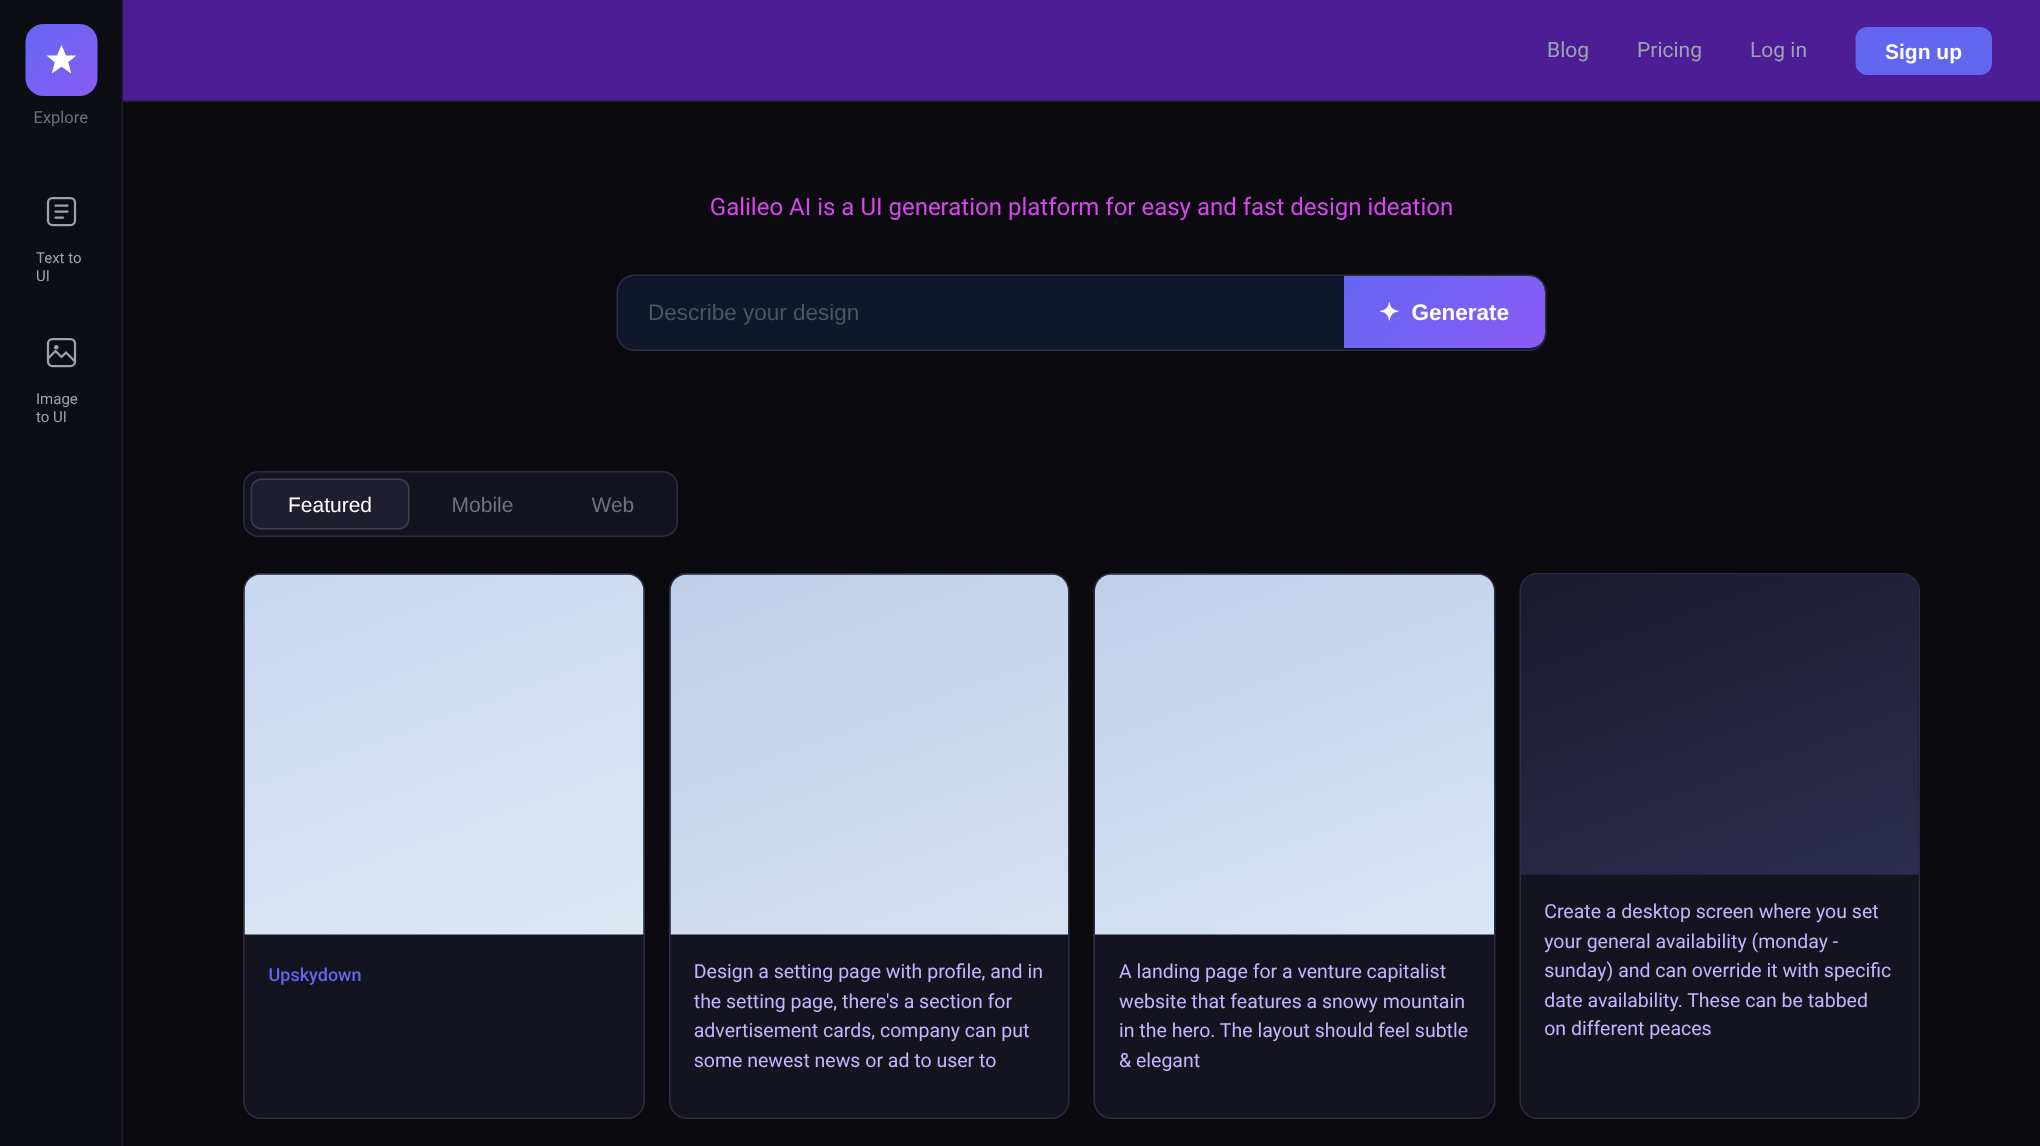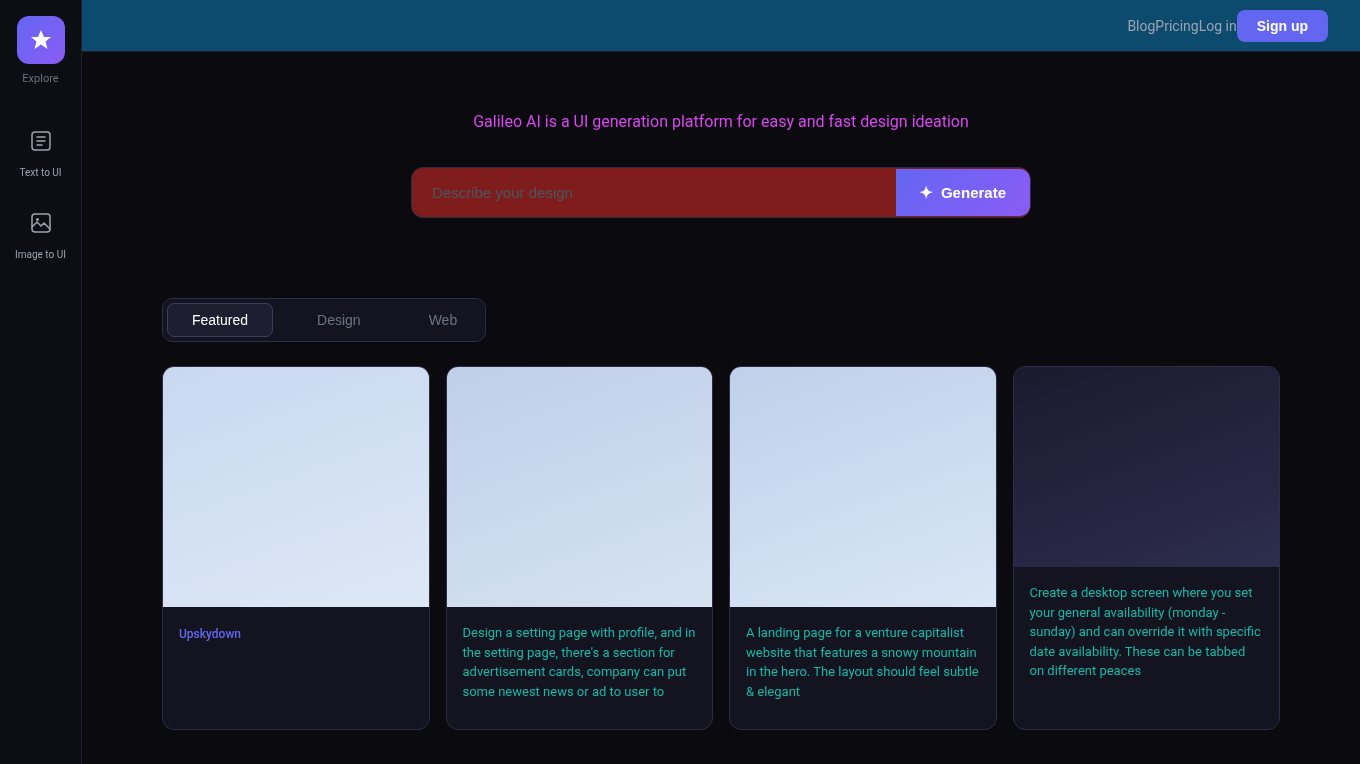--- a/index.html
+++ b/index.html
@@ -17,21 +17,21 @@
     }
 
     
     .sidebar {
       width: 82px;
       background-color: #0d0d14;
       border-right: 1px solid #1e1e2e;
       display: flex;
       flex-direction: column;
       align-items: center;
-      padding: 16px 4px;
+      padding: 16px 16px;
       gap: 0;
       position: fixed;
       top: 0;
       left: 0;
       height: 100vh;
       z-index: 100;
     }
 
     .sidebar-logo {
       width: 48px;
@@ -86,27 +86,28 @@
     
     .main {
       margin-left: 82px;
       flex: 1;
       display: flex;
       flex-direction: column;
     }
 
     
     .topnav {
-      height: 52px;
+      height: 68px;
       display: flex;
       align-items: center;
       justify-content: flex-end;
       padding: 0 32px;
+      gap: 32px;
       border-bottom: 1px solid #1e1e2e;
-      background-color: #0c4a6e;
+      background-color: #4c1d95;
     }
 
     .nav-link {
       color: #9ca3af;
       font-size: 14px;
       cursor: pointer;
       text-decoration: none;
     }
 
     .btn-signup {
@@ -136,24 +137,24 @@
 
     .hero-subtitle {
       font-size: 16px;
       color: #d946ef;
       margin-bottom: 36px;
     }
 
     
     .search-container {
       display: flex;
-      align-items: center;
+      align-items: flex-start;
       max-width: 620px;
       margin: 0 auto 40px;
-      background-color: #7f1d1d;
+      background-color: #0f172a;
       border: 1px solid #2d2d45;
       border-radius: 12px;
       overflow: hidden;
     }
 
     .search-input {
       flex: 1;
       background: transparent;
       border: none;
       outline: none;
@@ -181,21 +182,21 @@
     }
 
     
     .tabs-container {
       padding: 0 80px;
       margin-bottom: 24px;
     }
 
     .tabs {
       display: flex;
-      gap: 20px;
+      gap: 4px;
       background-color: #141420;
       border: 1px solid #2d2d45;
       border-radius: 10px;
       padding: 4px;
       width: fit-content;
     }
 
     .tab {
       padding: 8px 24px;
       border-radius: 7px;
@@ -251,21 +252,21 @@
       background: linear-gradient(160deg, #1a1a2e 0%, #2d2d4e 100%);
     }
 
     .card-body {
       padding: 16px;
       flex: 1;
     }
 
     .card-description {
       font-size: 13px;
-      color: #14b8a6;
+      color: #c4b5fd;
       line-height: 1.5;
       margin-bottom: 12px;
     }
 
     .card-author {
       font-size: 12px;
       color: #6366f1;
       font-weight: 500;
     }
 
@@ -325,21 +326,21 @@
       <button class="btn-generate">
         <span class="sparkle">✦</span>
         <span>Generate</span>
       </button>
     </div>
   </div>
 
   <div class="tabs-container">
     <div class="tabs">
       <button class="tab active">Featured</button>
-      <button class="tab">Design</button>
+      <button class="tab">Mobile</button>
       <button class="tab">Web</button>
     </div>
   </div>
 
   <div class="cards-grid">
 
     <div class="card">
       <div class="card-preview"></div>
       <div class="card-body">
         <span class="card-author">Upskydown</span>

